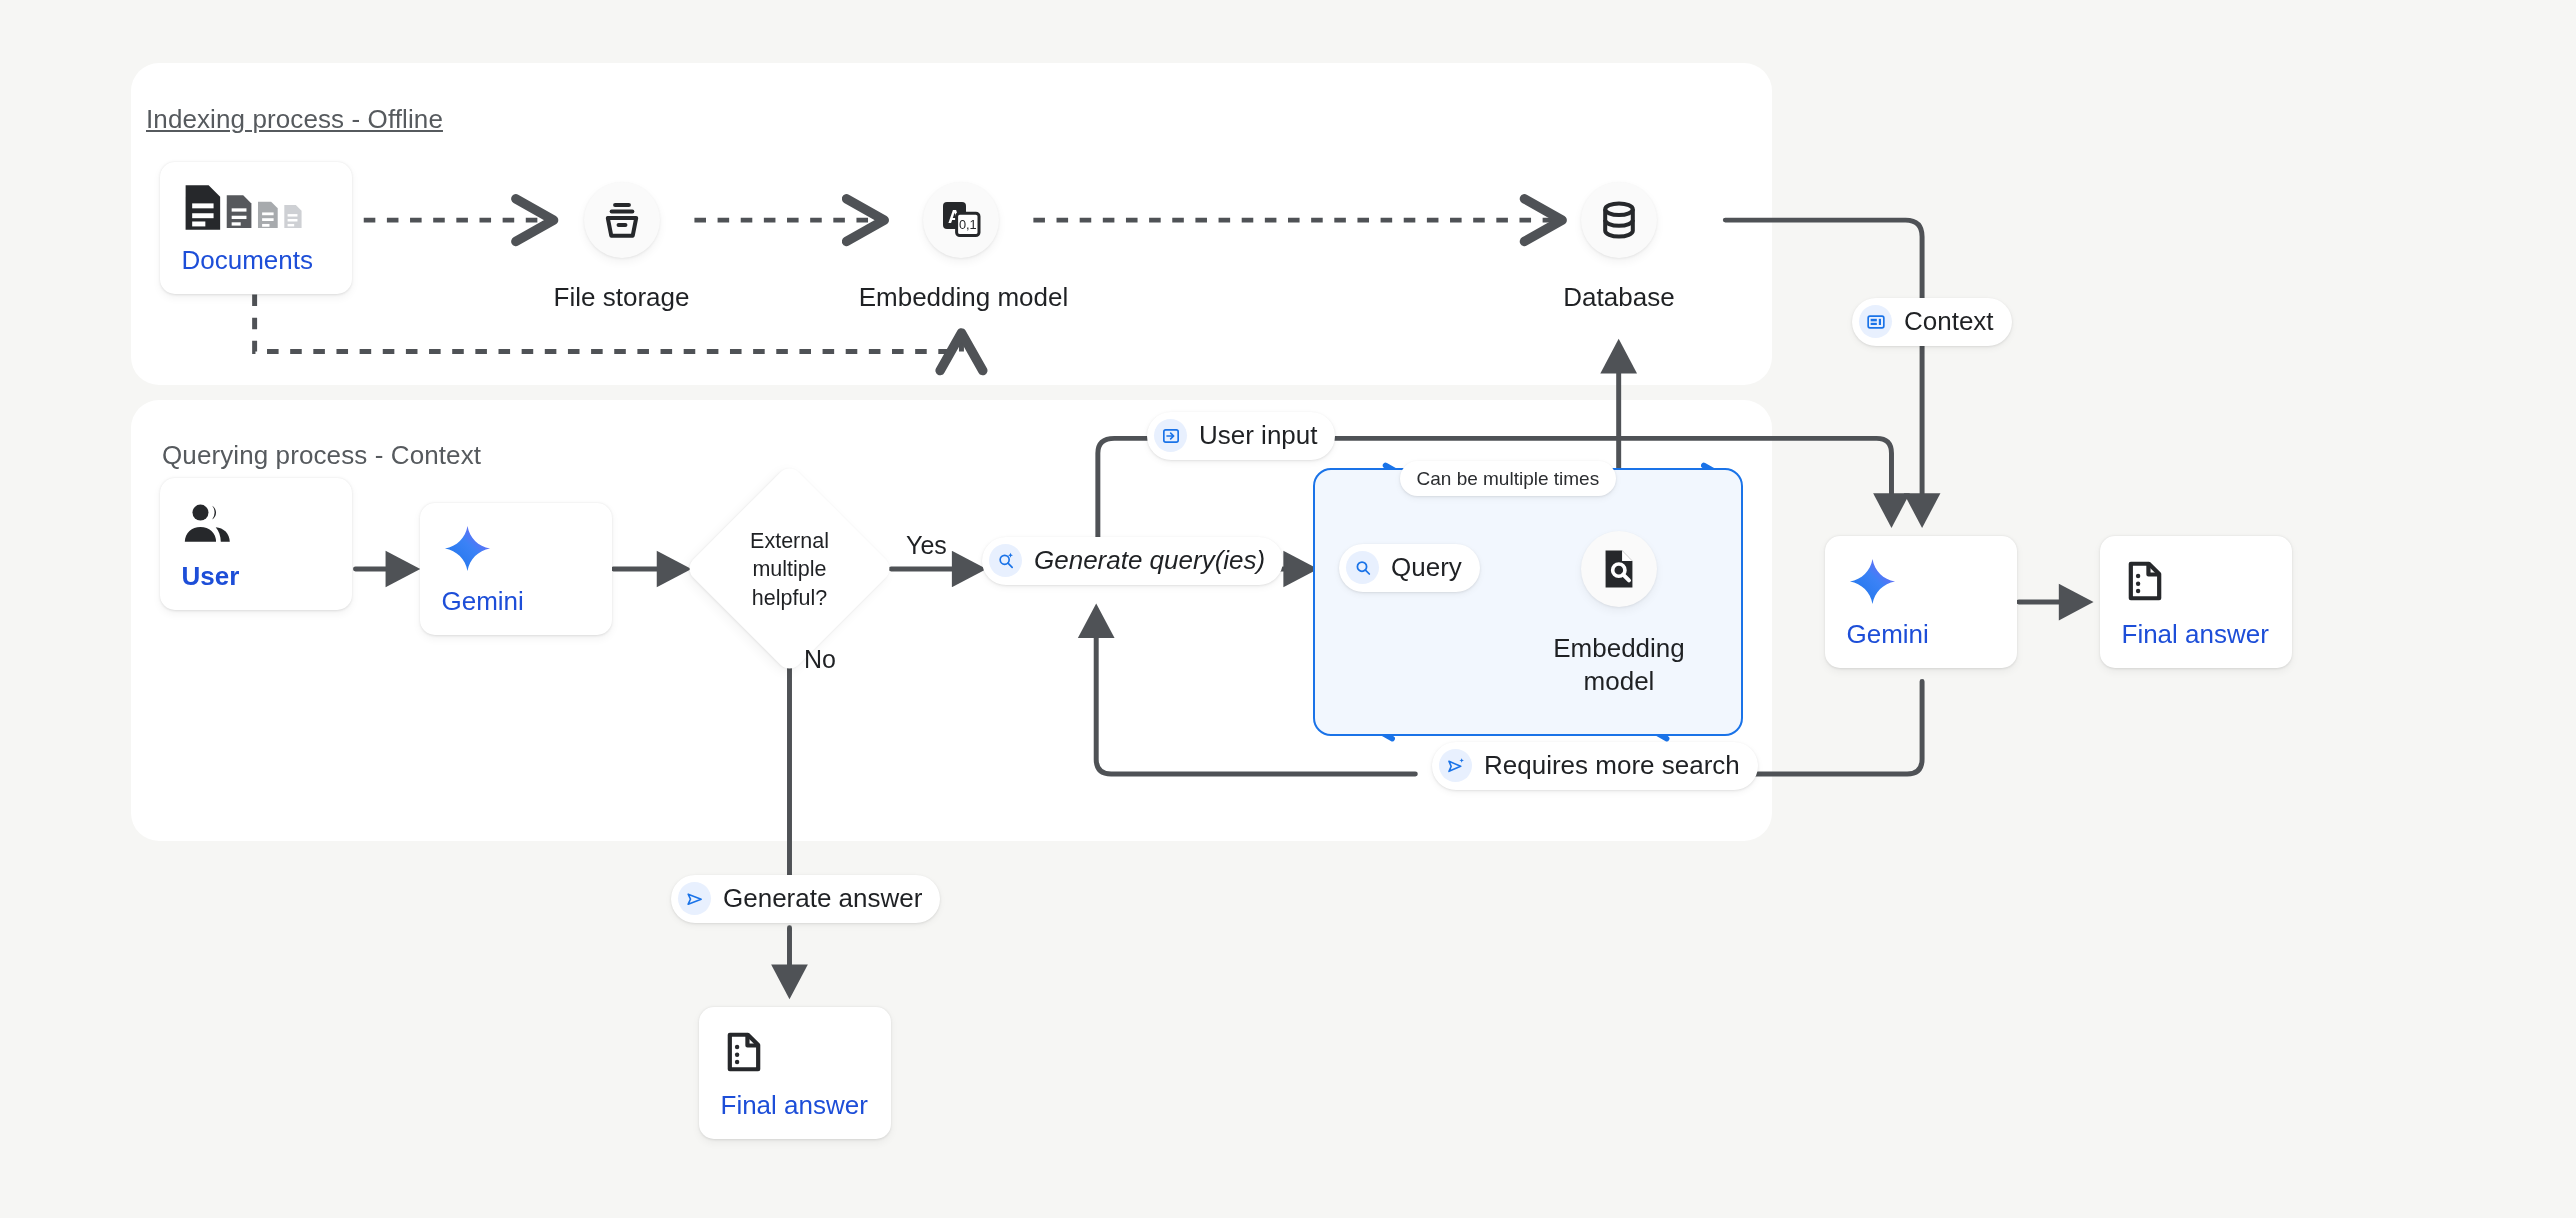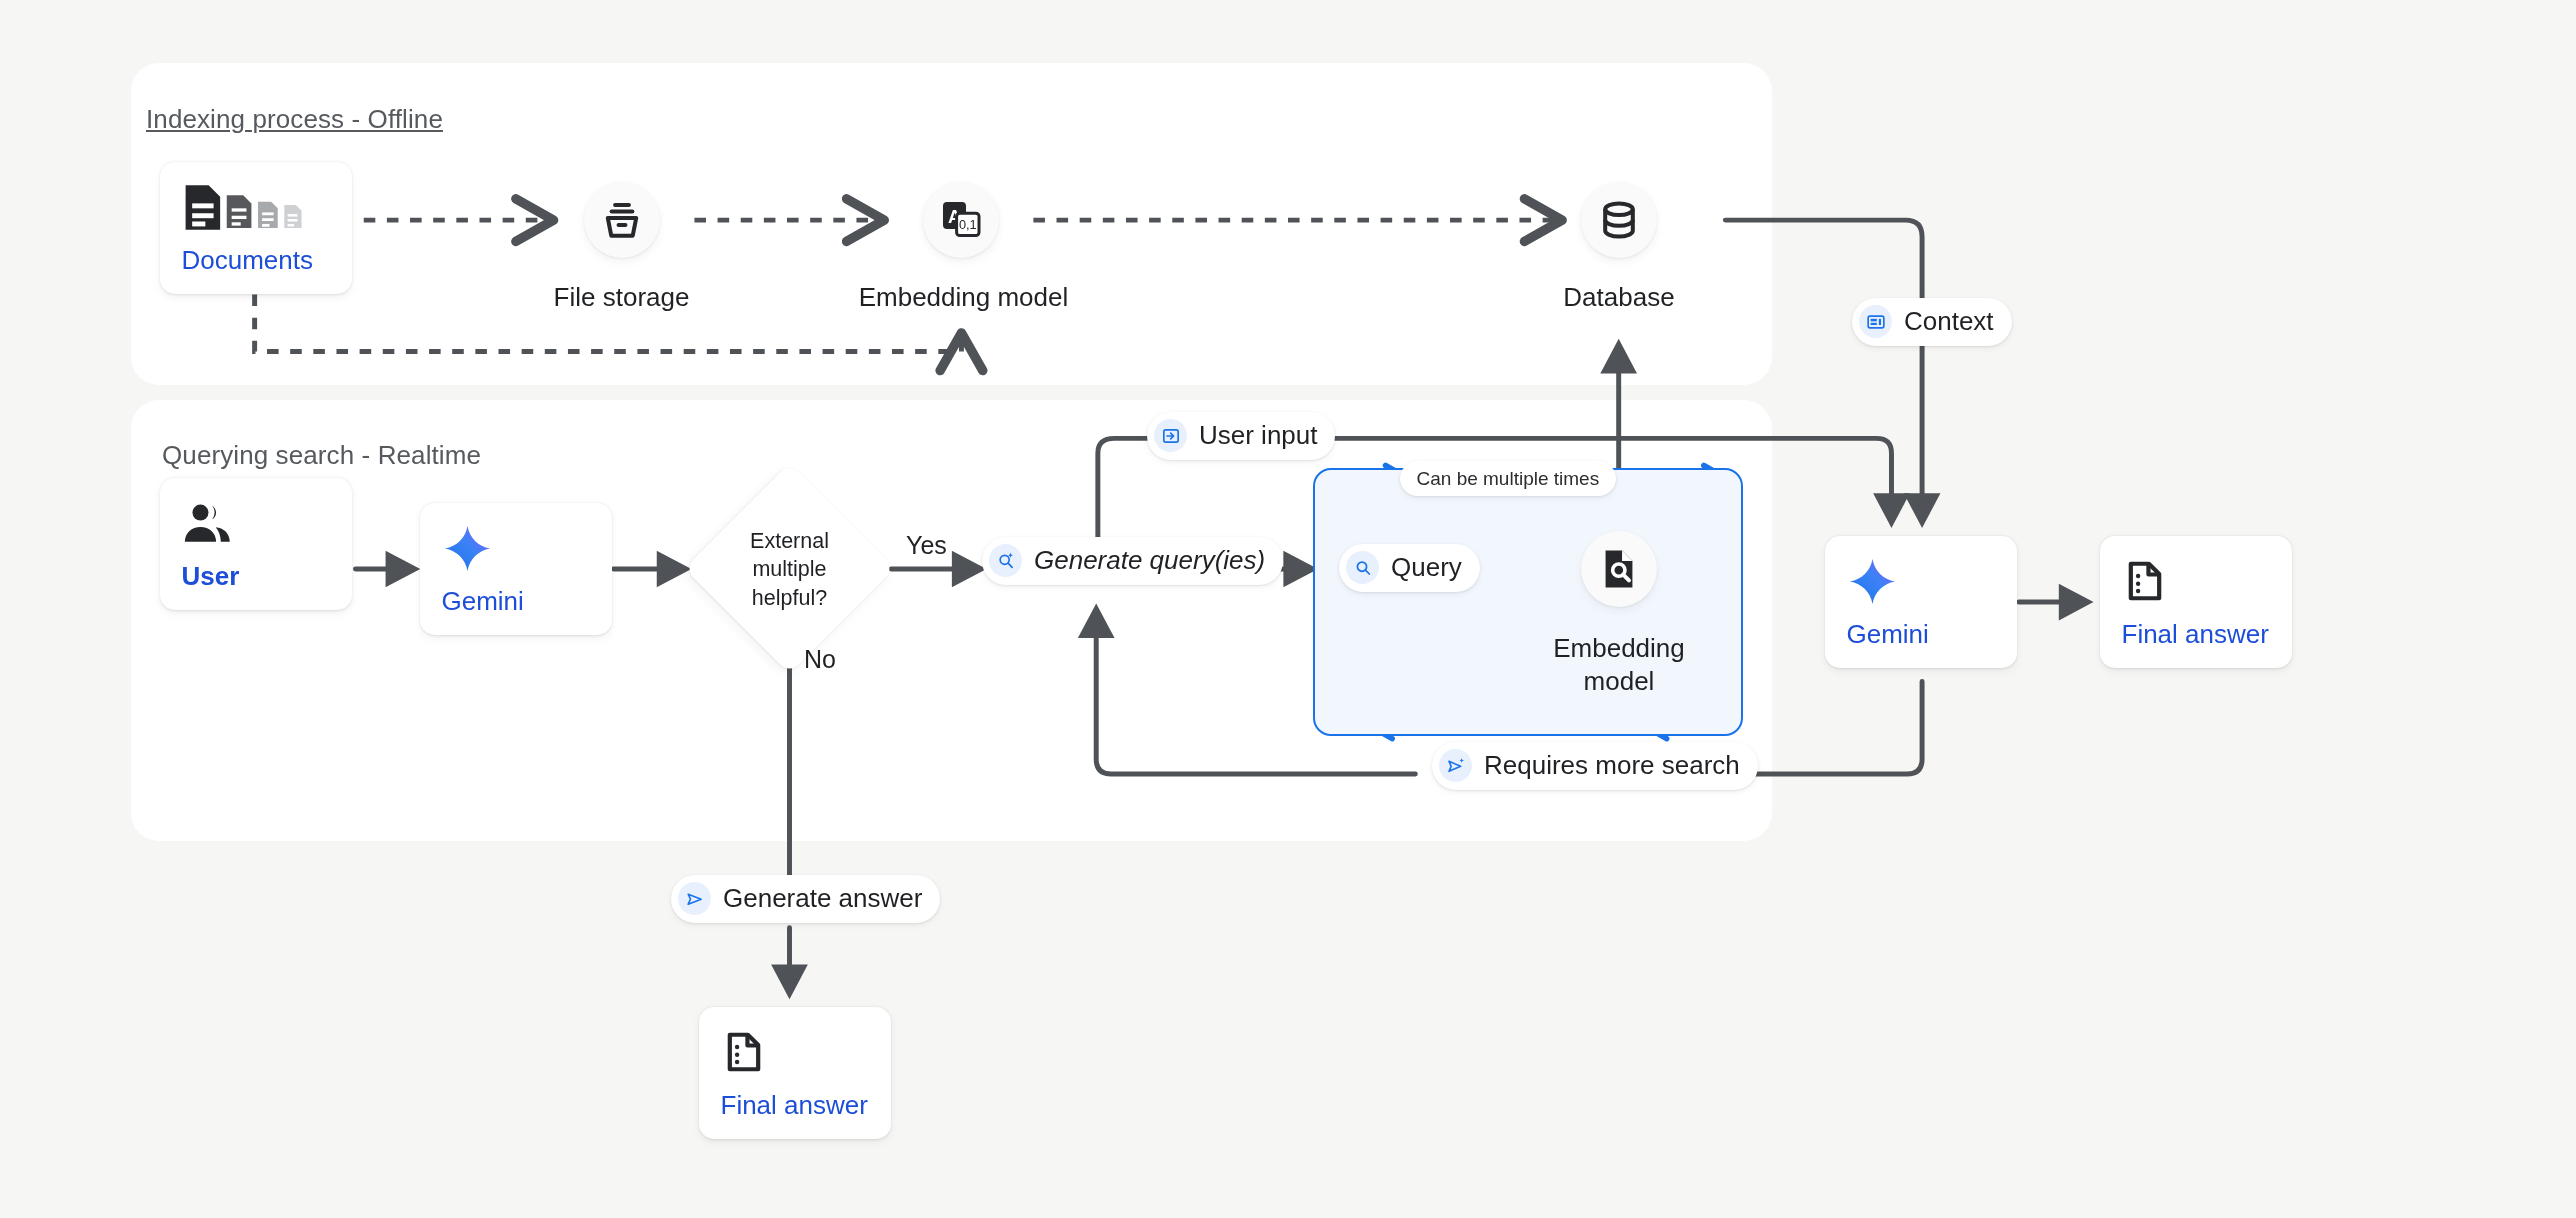--- a/index.html
+++ b/index.html
@@ -81,21 +81,21 @@
 </style>
 </head>
 <body>
 
 <div id="stage">
 
   <div class="panel" style="left:131px;top:63px;width:1641px;height:322px;"></div>
   <div class="panel" style="left:131px;top:400px;width:1641px;height:441px;"></div>
 
   <div class="panel-title" style="left:146px;top:104px;text-decoration:underline;">Indexing process - Offline</div>
-  <div class="panel-title" style="left:162px;top:440px;">Querying search - Realtime</div>
+  <div class="panel-title" style="left:162px;top:440px;">Querying process - Context</div>
 
   <svg class="wires" viewBox="0 0 3116 1474">
     <defs>
       <marker id="ah" markerWidth="9" markerHeight="9" refX="6.2" refY="4.5" orient="auto">
         <path d="M0.6,0.8 L7.6,4.5 L0.6,8.2 Z" fill="#4f5256"></path>
       </marker>
       <marker id="ahb" markerWidth="11" markerHeight="11" refX="7" refY="5.5" orient="auto">
         <path d="M1,1.2 L8.6,5.5 L1,9.8" fill="none" stroke="#1a73e8" stroke-width="1.7" stroke-linecap="round" stroke-linejoin="round"></path>
       </marker>
       <marker id="chev" markerWidth="11" markerHeight="11" refX="7" refY="5.5" orient="auto">

